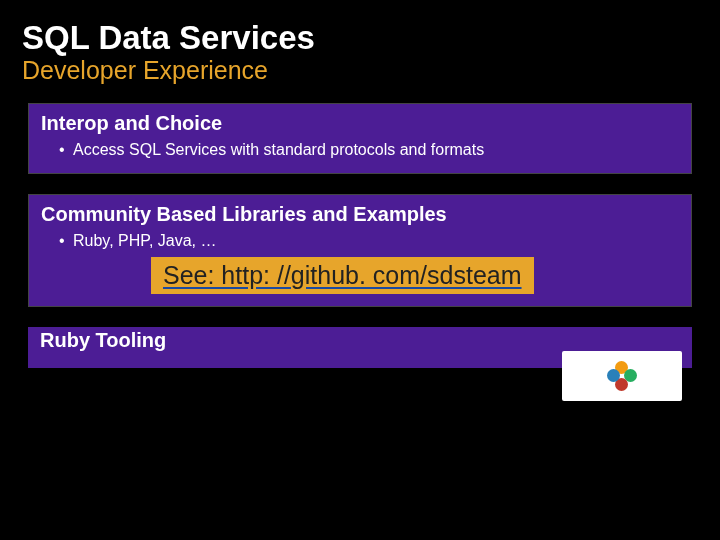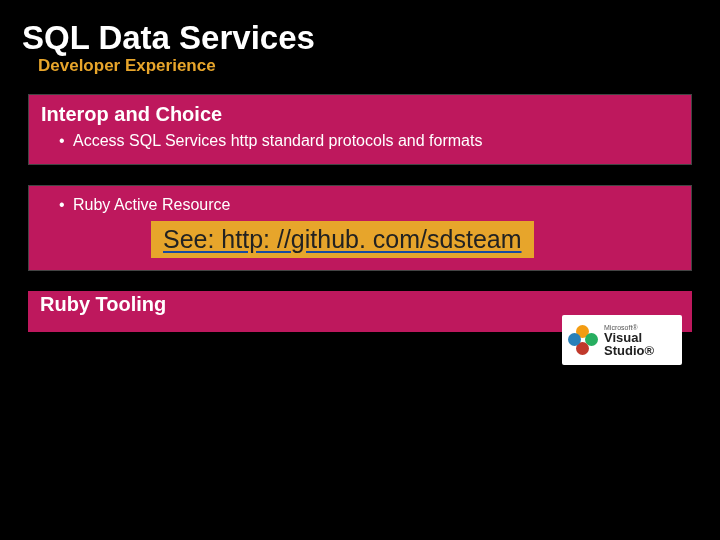--- a/index.html
+++ b/index.html
@@ -12,29 +12,28 @@
     padding: 20px 22px;
   }
   .title {
     color: #fff;
     font-size: 33px;
     font-weight: 700;
     line-height: 1.1;
   }
   .subtitle {
     color: #e7a52b;
-    font-size: 17px;
-    font-weight: 700;
+    font-size: 25px;
+    font-weight: 400;
     margin-top: 0px;
     margin-bottom: 18px;
-    margin-left: 16px;
   }
   .section {
     border: 1px solid #444;
-    background: #be185d;
+    background: #4c1d95;
     margin: 0 6px 20px 6px;
     padding: 8px 12px 12px 12px;
     position: relative;
   }
   .section-heading {
     color: #fff;
     font-size: 20px;
     font-weight: 700;
     margin-bottom: 4px;
   }
@@ -119,40 +118,37 @@
 </style>
 </head>
 <body>
 
 <div class="title">SQL Data Services</div>
 <div class="subtitle">Developer Experience</div>
 
 <div class="section">
   <div class="section-heading">Interop and Choice</div>
   <ul class="bullets">
-    <li>Access SQL Services http standard protocols and formats</li>
+    <li>Access SQL Services with standard protocols and formats</li>
   </ul>
 </div>
 
 <div class="section">
+  <div class="section-heading">Community Based Libraries and Examples</div>
   <ul class="bullets">
-    <li>Ruby Active Resource</li>
+    <li>Ruby, PHP, Java, …</li>
   </ul>
   <span class="link-callout">See: http: //github. com/sdsteam</span>
 </div>
 
 <div class="section section-tooling">
   <div class="section-heading">Ruby Tooling</div>
   <ul class="bullets">
   </ul>
   <div class="vs-logo">
     <div class="flower">
       <div class="petal p1"></div>
       <div class="petal p2"></div>
       <div class="petal p3"></div>
       <div class="petal p4"></div>
     </div>
-    <div class="vs-text">
-      <span class="ms">Microsoft®</span>
-      <span class="vs">Visual Studio®</span>
-    </div>
   </div>
 </div>
 
 </body></html>

